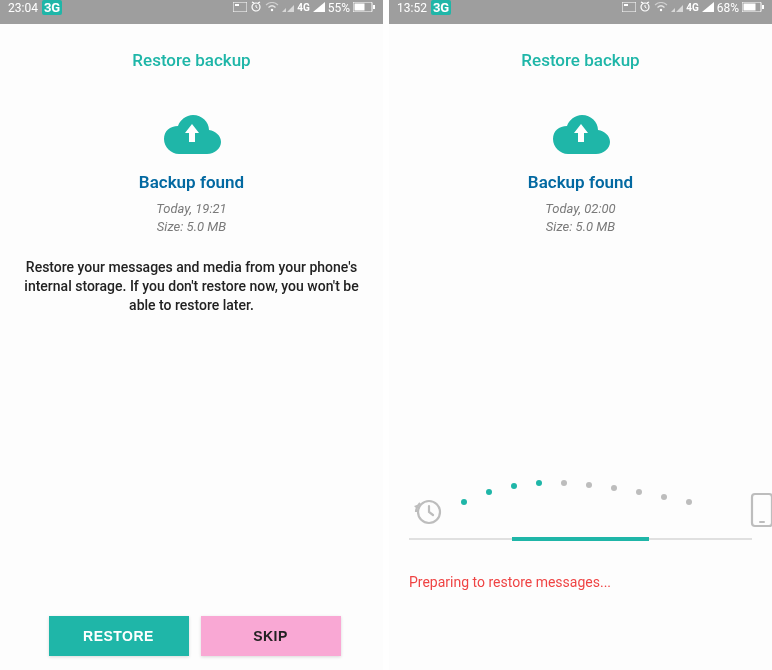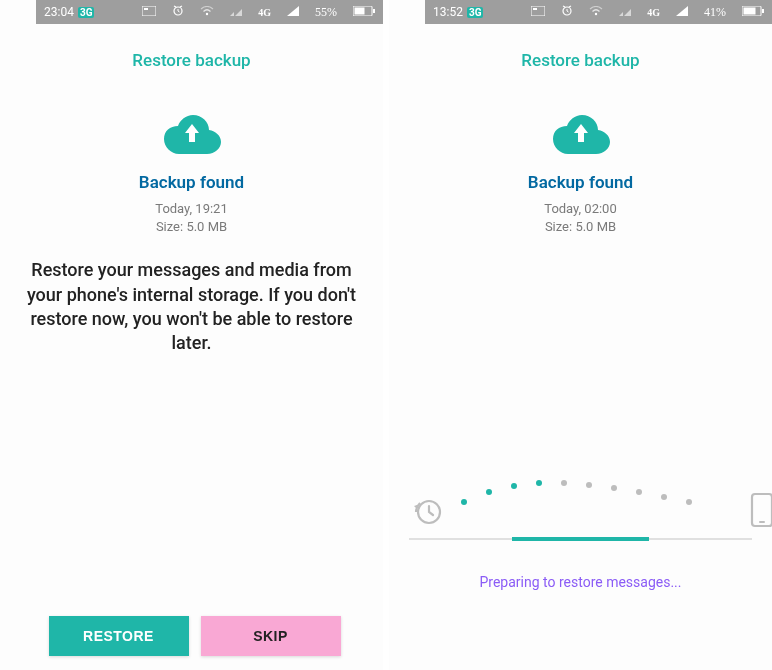--- a/index.html
+++ b/index.html
@@ -19,32 +19,31 @@
     display: flex;
     flex-direction: column;
     overflow: hidden;
   }
   .status-bar {
     height: 24px;
     background: #9e9e9e;
     color: #fff;
     font-size: 12px;
     display: flex;
-    align-items: center;
+    align-items: flex-start;
     padding: 0 8px;
     justify-content: space-between;
-    margin-left: 36px;
   }
   .status-left { display: flex; align-items: center; gap: 4px; }
-  .status-right { display: flex; align-items: center; gap: 16px; font-family: Liberation Serif, serif; }
+  .status-right { display: flex; align-items: center; gap: 3px; }
   .status-icon { display: inline-block; }
   .badge {
     background: #1fb6a8;
     color: #fff;
-    font-size: 10px;
+    font-size: 13px;
     padding: 0 2px;
     border-radius: 2px;
     font-weight: bold;
   }
   .page-title {
     text-align: center;
     color: #1fb6a8;
     font-size: 17px;
     font-weight: 500;
     margin-top: 26px;
@@ -61,25 +60,26 @@
     font-size: 17px;
     font-weight: 600;
     margin-top: 18px;
   }
   .meta {
     text-align: center;
     color: #7a7a7a;
     font-size: 13px;
     margin-top: 8px;
     line-height: 1.4;
+    font-style: italic;
   }
   .desc {
     text-align: center;
     color: #222;
-    font-size: 18px;
+    font-size: 14px;
     font-weight: 500;
     margin: 22px 24px 0;
     line-height: 1.35;
   }
   .button-row {
     position: absolute;
     bottom: 14px;
     left: 6px; right: 0;
     display: flex;
     justify-content: center;
@@ -128,22 +128,21 @@
   }
   .progress-fill {
     position: absolute;
     left: 30%;
     width: 40%;
     top: -1px;
     height: 4px;
     background: #1fb6a8;
   }
   .status-msg {
-    text-align: center;
-    color: #8b5cf6;
+    color: #ef4444;
     font-size: 14px;
     margin-top: 34px;
   }
   .signal-4g { font-size: 10px; font-weight: bold; }
 </style>
 </head>
 <body>
 
 <div class="phone">
   <div class="status-bar">
@@ -250,21 +249,21 @@
         <svg width="12" height="10" viewBox="0 0 12 10">
             <path d="M0 10 L4 6 L4 10 Z M5 10 L12 3 L12 10 Z" fill="#fff" opacity="0.6"></path>
           </svg>
       </span>
       <span class="signal-4g">4G</span>
       <span class="status-icon">
         <svg width="12" height="10" viewBox="0 0 12 10">
             <path d="M0 10 L12 0 L12 10 Z" fill="#fff"></path>
           </svg>
       </span>
-      <span>41%</span>
+      <span>68%</span>
       <span class="status-icon">
         <svg width="22" height="10" viewBox="0 0 22 10">
             <rect x="0" y="0" width="19" height="10" rx="1" fill="none" stroke="#fff" stroke-width="1"></rect>
             <rect x="1.5" y="1.5" width="12" height="7" fill="#fff"></rect>
             <rect x="20" y="3" width="2" height="4" fill="#fff"></rect>
           </svg>
       </span>
     </div>
   </div>
 

